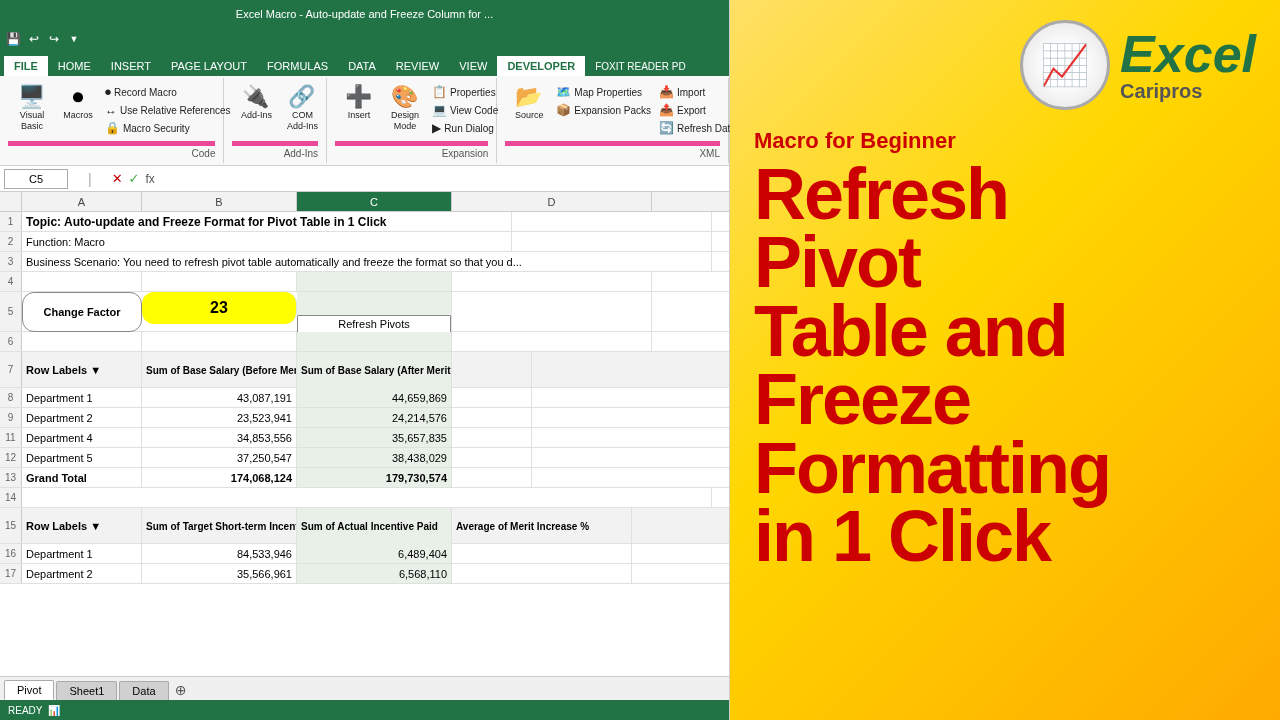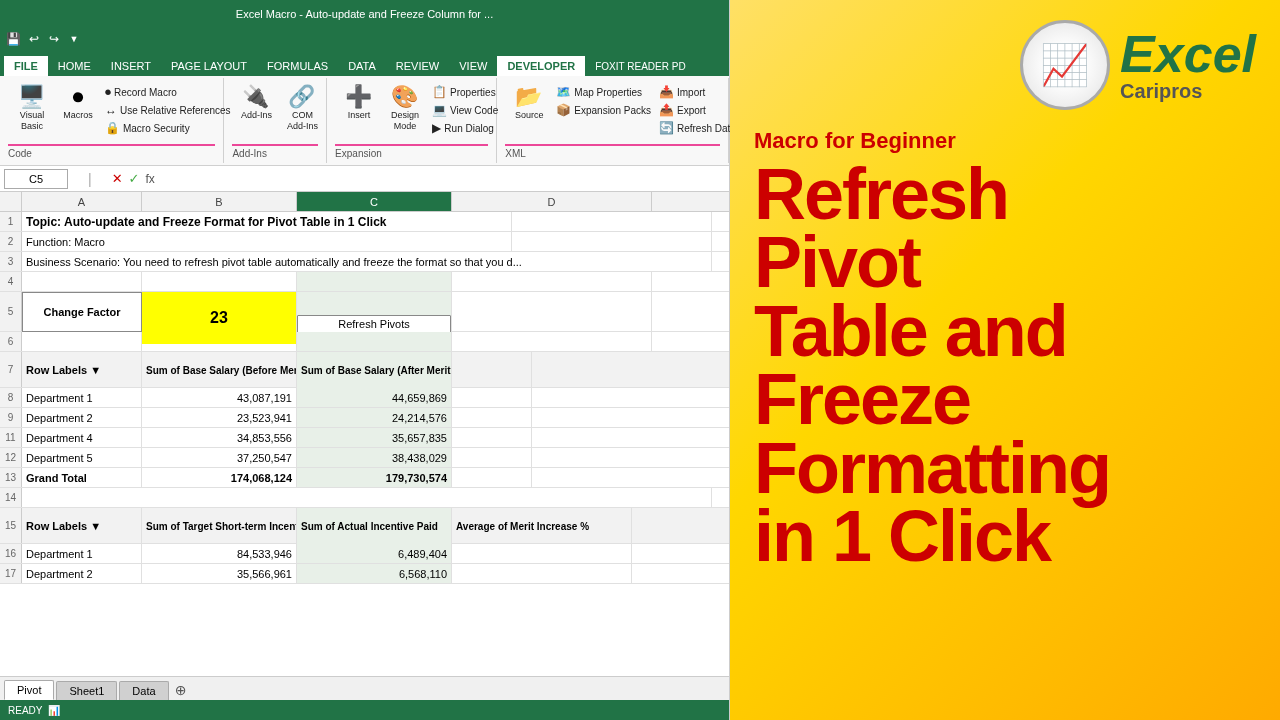--- a/index.html
+++ b/index.html
@@ -84,23 +84,23 @@
     .ribbon-group-content {
       display: flex;
       flex: 1;
       align-items: flex-start;
       gap: 2px;
       padding: 4px 2px 2px;
     }
     .ribbon-group-label {
       font-size: 10px;
       color: #555;
-      text-align: left;
+      text-align: right;
       padding: 2px 0;
-      border-top: 2px solid #ec4899;
+      border-top: 5px solid #ec4899;
       margin-top: auto;
     }
     .ribbon-btn-large {
       display: flex;
       flex-direction: column;
       align-items: center;
       justify-content: flex-start;
       padding: 2px 4px;
       cursor: pointer;
       border-radius: 2px;
@@ -224,21 +224,21 @@
       align-items: center;
       padding: 0 4px;
       font-size: 11px;
       border-right: 1px solid #e0e0e0;
       overflow: hidden;
       white-space: nowrap;
     }
     .cell.selected-col { background: #e8f0e8; }
     .cell.bold { font-weight: bold; }
     .cell.right { justify-content: flex-end; }
-    .cell.center { justify-content: center; }
+    .cell.center { justify-content: center; border-radius: 12px; }
     .cell.yellow-bg { background: #ffff00; }
     .cell.grand-total { font-weight: bold; }
 
     
     .pivot-header-row {
       background: #f2f2f2;
     }
     .pivot-col-a { width: 120px; min-width: 120px; }
     .pivot-col-b { width: 155px; min-width: 155px; }
     .pivot-col-c { width: 155px; min-width: 155px; }
@@ -540,21 +540,21 @@
         <div class="row-num">4</div>
         <div class="cell col-a" style="width:120px;"></div>
         <div class="cell col-b" style="width:155px;"></div>
         <div class="cell selected-col" style="width:155px;"></div>
         <div class="cell col-d" style="width:200px;"></div>
       </div>
 
       <div class="row" style="height:40px;">
         <div class="row-num">5</div>
         <div class="cell bold center" style="width:120px;min-width:120px;border:1px solid #888;height:40px;">Change Factor</div>
-        <div class="cell yellow-bg bold center" style="width:155px;min-width:155px;font-size:16px;height:52px;">23</div>
+        <div class="cell yellow-bg bold center" style="width:155px;min-width:155px;font-size:16px;height:32px;">23</div>
         <div class="cell selected-col" style="width:155px;min-width:155px;height:40px;padding:0;">
           <button class="refresh-btn">Refresh Pivots</button>
         </div>
         <div class="cell col-d" style="width:200px;height:40px;"></div>
       </div>
 
       <div class="row">
         <div class="row-num">6</div>
         <div class="cell col-a" style="width:120px;"></div>
         <div class="cell col-b" style="width:155px;"></div>

